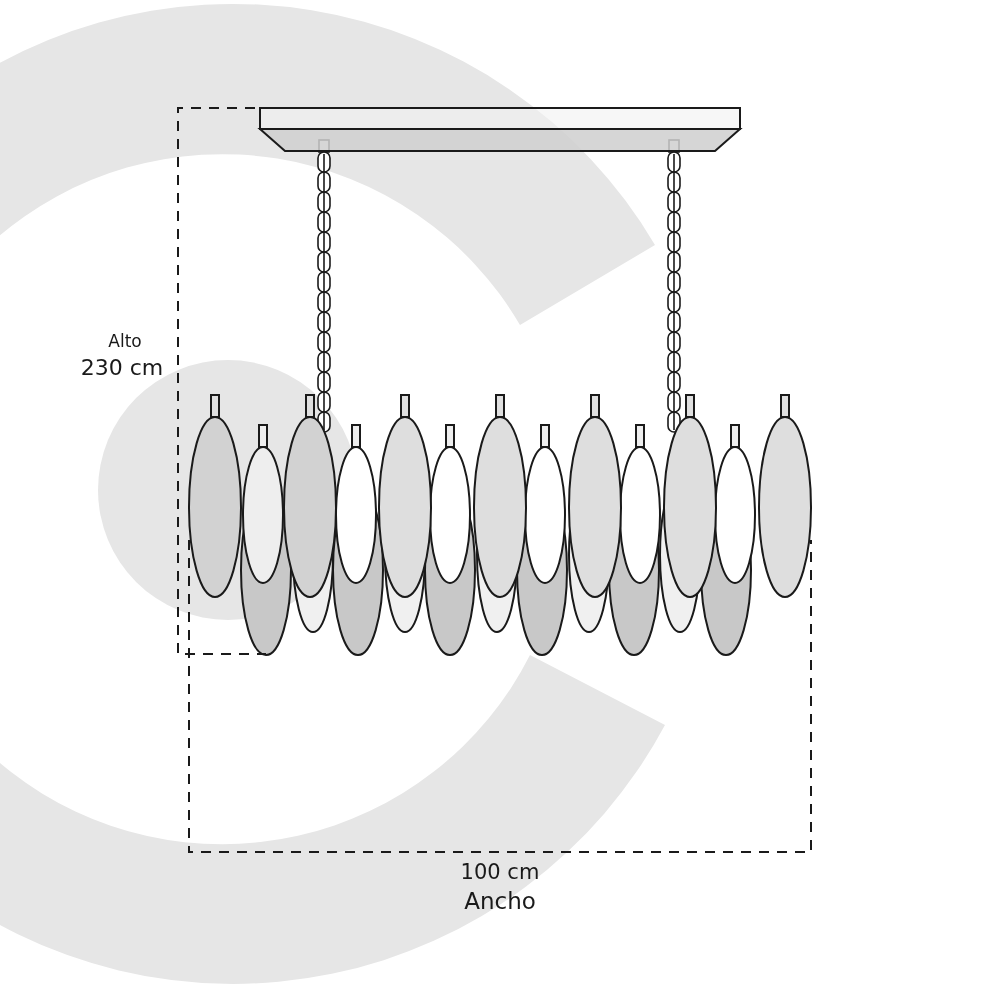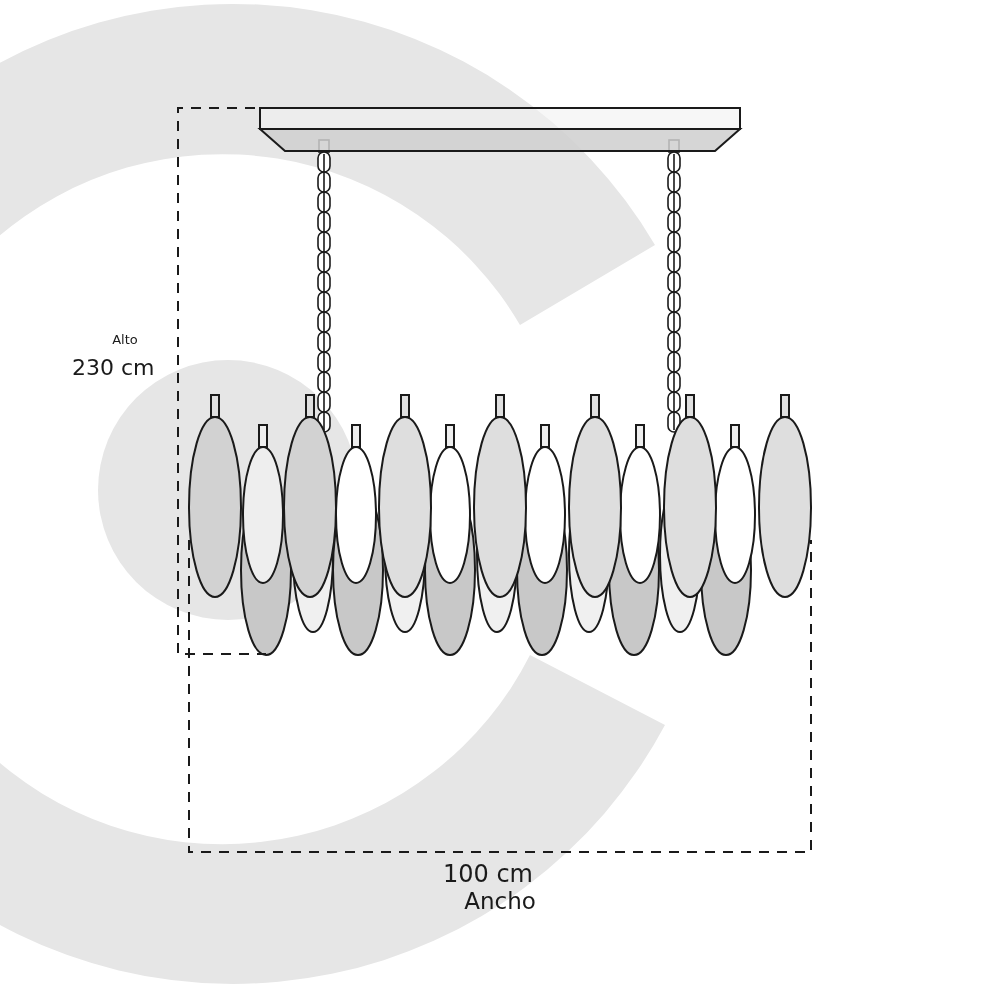--- a/index.html
+++ b/index.html
@@ -6,23 +6,23 @@
     body { width: 1000px; height: 1000px; position: relative; overflow: hidden; }
     #stage { position: absolute; left: 0; top: 0; width: 1000px; height: 1000px; }
     .label {
       position: absolute;
       font-family: "DejaVu Sans", sans-serif;
       color: #1a1a1a;
       text-align: center;
       line-height: 1;
       white-space: nowrap;
     }
-    #alto-word { left: 100px; top: 333px; width: 50px; font-size: 13px; }
-    #alto-value { left: 72px; top: 357px; width: 100px; font-size: 22px; text-align: left; }
-    #ancho-value { left: 408px; top: 862px; width: 160px; font-size: 24px; }
+    #alto-word { left: 100px; top: 333px; width: 50px; font-size: 17px; }
+    #alto-value { left: 72px; top: 357px; width: 100px; font-size: 22px; text-align: center; }
+    #ancho-value { left: 420px; top: 862px; width: 160px; font-size: 21px; }
     #ancho-word { left: 420px; top: 890px; width: 160px; font-size: 23px; }
     #logo { position: absolute; left: 735px; top: 890px; width: 255px; height: 100px; }
     #logo-wordmark {
       position: absolute; left: 0; top: 0; width: 255px; height: 78px;
       font-family: "Liberation Sans", sans-serif;
       font-size: 84px; letter-spacing: -6px; color: #8a8a8a; line-height: 78px;
       text-align: center;
     }
     #logo-dot { position: absolute; left: 146px; top: 48px; width: 22px; height: 22px; border-radius: 50%; }
     #logo-reg { position: absolute; left: 240px; top: 64px; font-size: 8px; color: #8a8a8a; font-family: "DejaVu Sans", sans-serif; }

